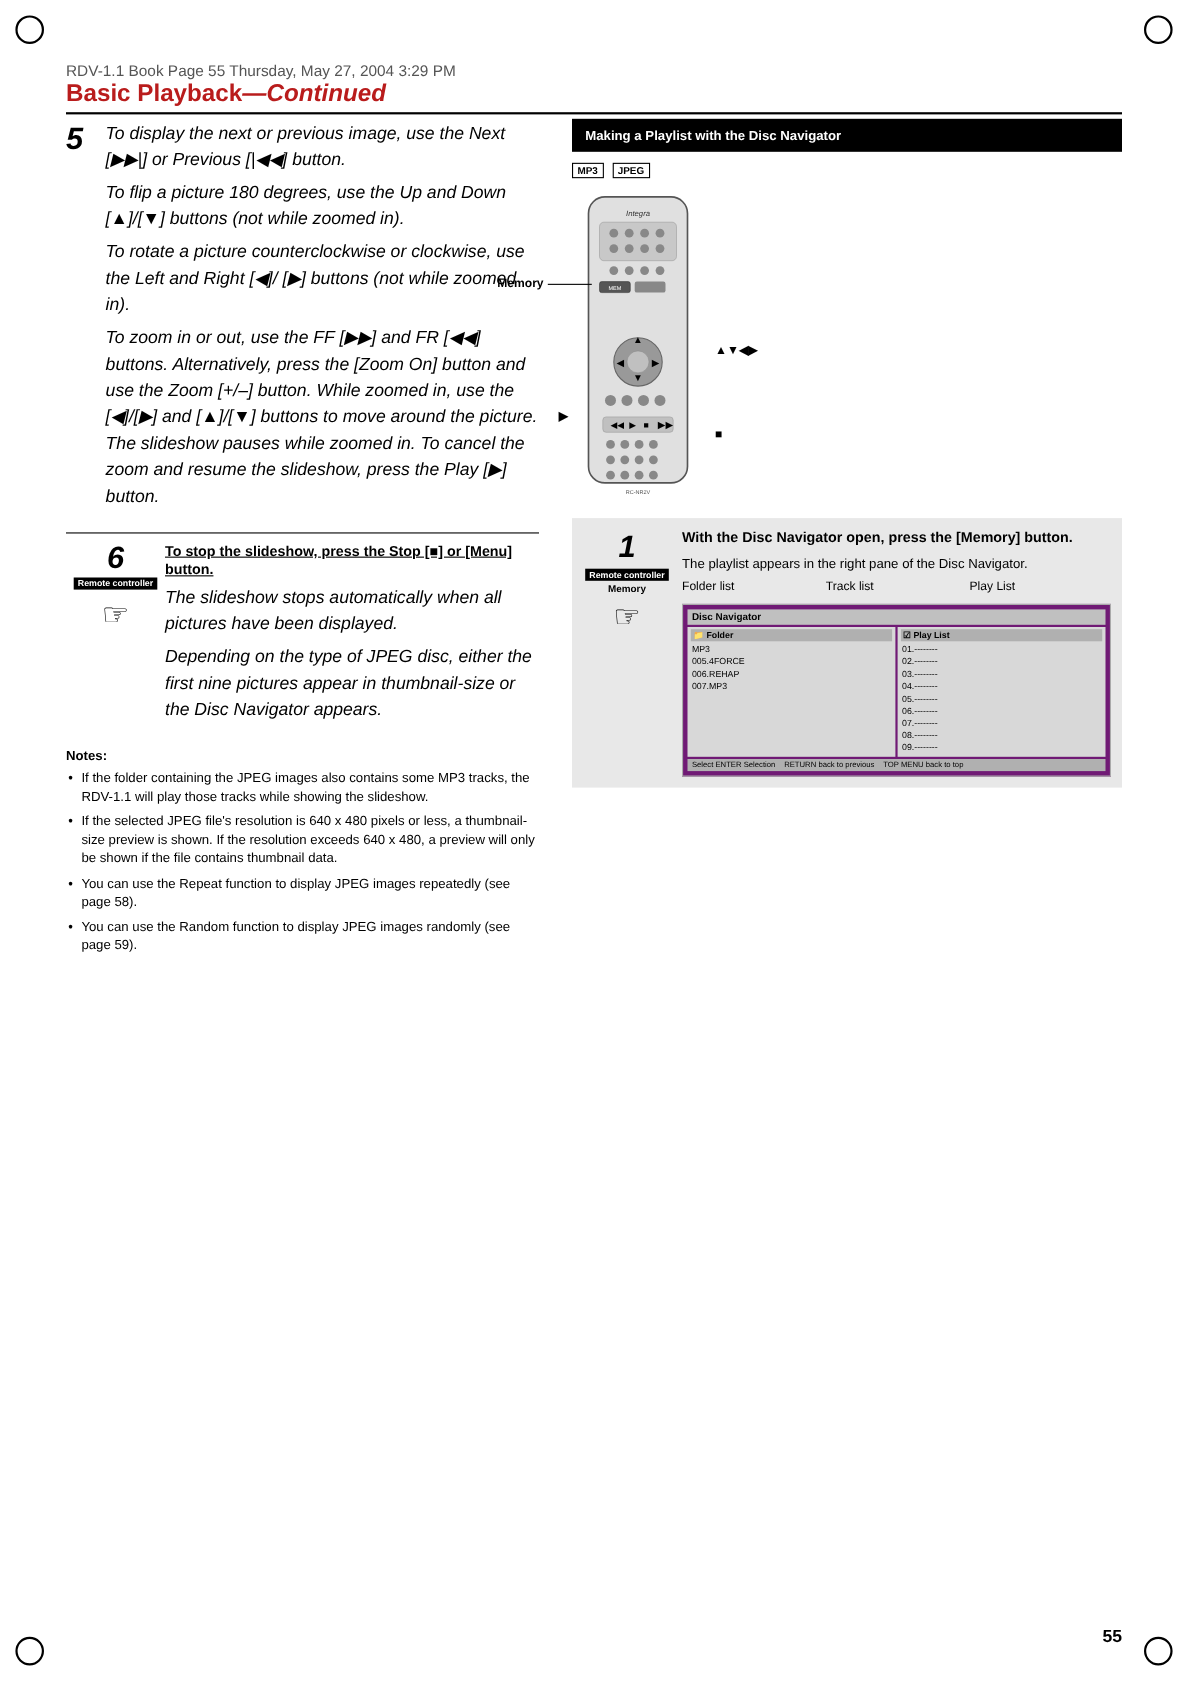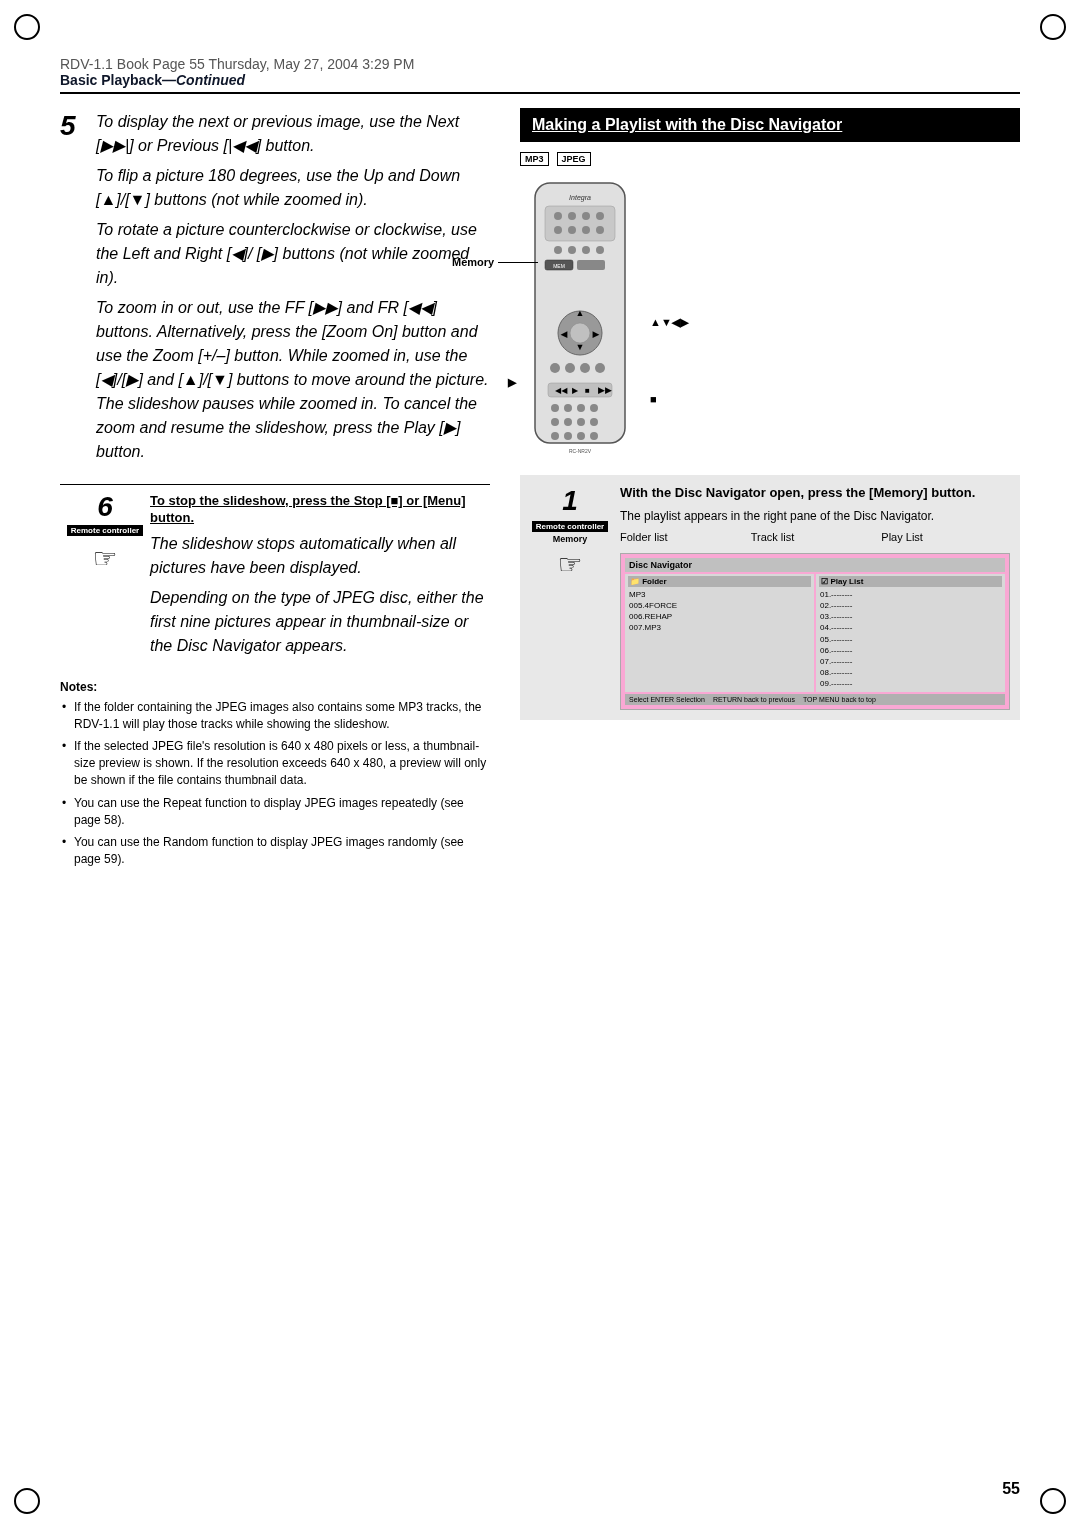--- a/index.html
+++ b/index.html
@@ -25,24 +25,24 @@
     
     .page-title-bar {
       position: absolute;
       top: 72px;
       left: 60px;
       right: 60px;
       border-bottom: 2px solid #000;
       padding-bottom: 4px;
     }
     .page-title-bar h1 {
-      font-size: 14px;
+      font-size: 22px;
       font-weight: bold;
       font-style: italic;
-      color: #0f172a;
+      color: #b91c1c;
     }
     .page-title-bar h1 span.normal {
       font-style: normal;
     }
 
     
     .main-content {
       position: absolute;
       top: 108px;
       left: 60px;
@@ -163,23 +163,22 @@
 
     
     .section-title-box {
       background: #000;
       color: #fff;
       padding: 8px 12px;
       margin-bottom: 10px;
     }
 
     .section-title-box h2 {
-      font-size: 16px;
-      font-weight: bold;
-      text-decoration: underline;
+      font-size: 12px;
+      font-weight: bold;
     }
 
     
     .format-badges {
       display: flex;
       gap: 8px;
       margin-bottom: 12px;
       align-items: center;
     }
 
@@ -234,21 +233,21 @@
     }
 
     .right-step-body {
       font-size: 12px;
       line-height: 1.5;
     }
 
     
     .disc-nav-screen {
       border: 1px solid #aaa;
-      background: #f9a8d4;
+      background: #701a75;
       padding: 4px;
       margin-top: 10px;
       font-size: 9px;
     }
 
     .disc-nav-header {
       background: #c0c0c0;
       padding: 2px 4px;
       font-size: 9px;
       font-weight: bold;

